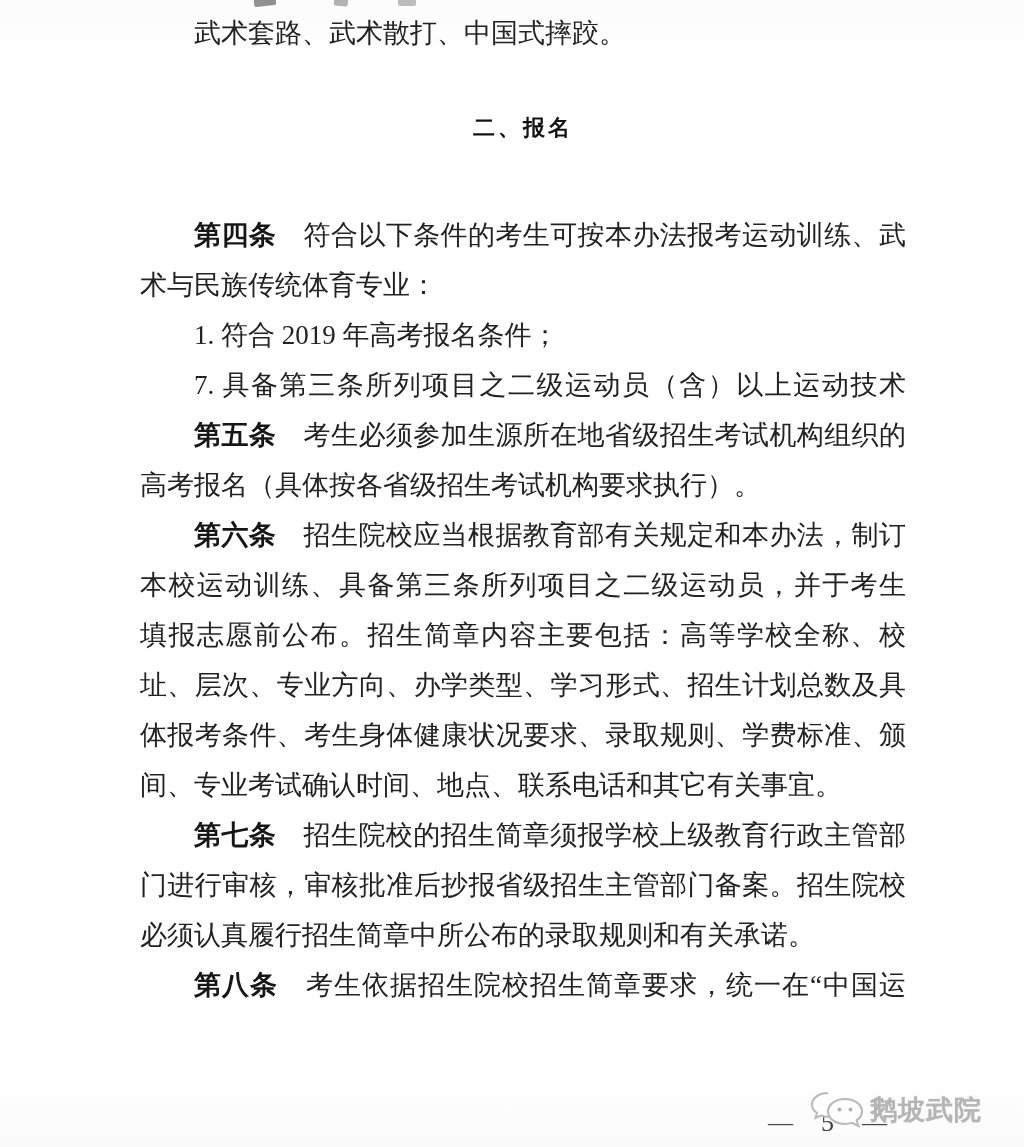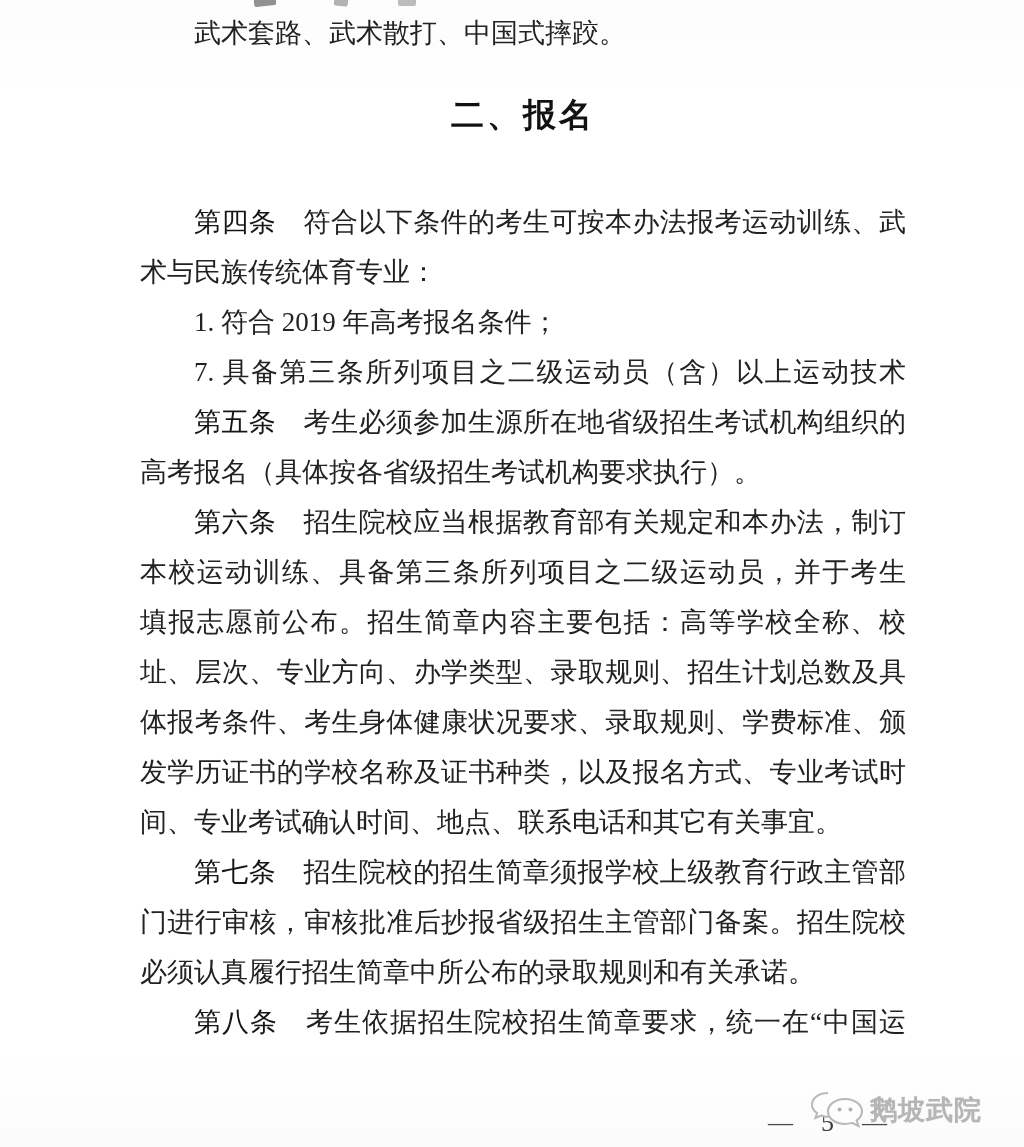--- a/index.html
+++ b/index.html
@@ -33,32 +33,32 @@
     left: 140px; top: 8px;
     width: 766px;
     font-size: 27px;
     line-height: 50px;
     color: #222222;
   }
   .line { width: 100%; white-space: normal; }
   .line.indent { text-indent: 2em; }
   .line.justify { text-align: justify; text-align-last: justify; text-justify: inter-character; }
   .bold-label {
-    font-weight: 400;
+    font-weight: 700;
     font-family: "Liberation Sans", "DejaVu Sans", sans-serif;
     color: #161616;
   }
   .heading-line {
     text-align: center;
     font-weight: 700;
     font-family: "Liberation Sans", "DejaVu Sans", sans-serif;
-    font-size: 33px;
+    font-size: 22px;
     letter-spacing: 3px;
     color: #121212;
-    margin-top: 32px;
+    margin-top: 45px;
     margin-bottom: 57px;
   }
   .footer-pageno {
     position: absolute;
     left: 768px; top: 1108px;
     display: flex; align-items: center;
     font-size: 25px; color: #4a4a4a;
     font-family: "Liberation Serif", "DejaVu Serif", serif;
   }
   .footer-pageno .dash { letter-spacing: 0; }
@@ -97,23 +97,22 @@
       <div class="line heading-line"><span>二、报名</span></div>
       <div class="line indent justify"><span class="bold-label">第四条</span><span>　符合以下条件的考生可按本办法报考运动训练、武</span></div>
       <div class="line"><span>术与民族传统体育专业：</span></div>
       <div class="line indent"><span>1. 符合 2019 年高考报名条件；</span></div>
       <div class="line indent justify"><span>7. 具备第三条所列项目之二级运动员（含）以上运动技术</span></div>
       <div class="line indent justify"><span class="bold-label">第五条</span><span>　考生必须参加生源所在地省级招生考试机构组织的</span></div>
       <div class="line"><span>高考报名（具体按各省级招生考试机构要求执行）。</span></div>
       <div class="line indent justify"><span class="bold-label">第六条</span><span>　招生院校应当根据教育部有关规定和本办法，制订</span></div>
       <div class="line justify"><span>本校运动训练、具备第三条所列项目之二级运动员，并于考生</span></div>
       <div class="line justify"><span>填报志愿前公布。招生简章内容主要包括：高等学校全称、校</span></div>
-      <div class="line justify"><span>址、层次、专业方向、办学类型、录取规则、招生计划总数及具</span></div>
+      <div class="line justify"><span>址、层次、专业方向、办学类型、学习形式、招生计划总数及具</span></div>
       <div class="line justify"><span>体报考条件、考生身体健康状况要求、录取规则、学费标准、颁</span></div>
-      <div class="line justify"><span>发学历证书的学校名称及证书种类，以及报名方式、专业考试时</span></div>
       <div class="line"><span>间、专业考试确认时间、地点、联系电话和其它有关事宜。</span></div>
       <div class="line indent justify"><span class="bold-label">第七条</span><span>　招生院校的招生简章须报学校上级教育行政主管部</span></div>
       <div class="line justify"><span>门进行审核，审核批准后抄报省级招生主管部门备案。招生院校</span></div>
       <div class="line"><span>必须认真履行招生简章中所公布的录取规则和有关承诺。</span></div>
       <div class="line indent justify"><span class="bold-label">第八条</span><span>　考生依据招生院校招生简章要求，统一在“中国运</span></div>
     </div>
 
   <div class="footer-pageno">
     <span class="dash">—</span>
     <span class="num">5</span>

